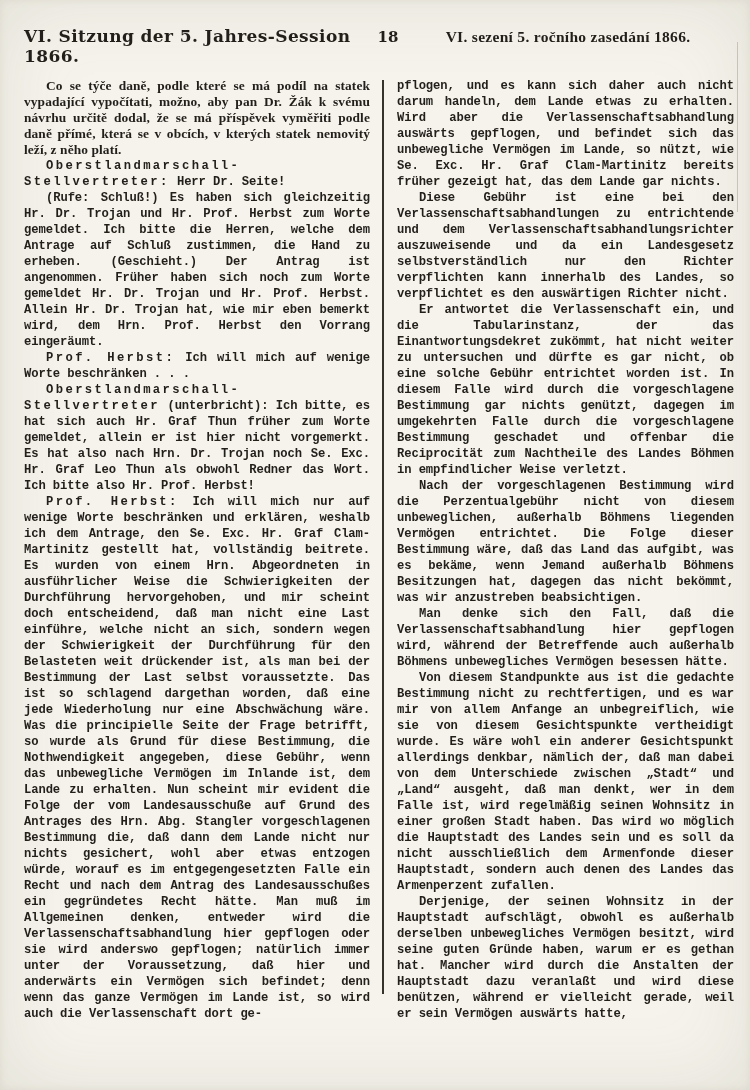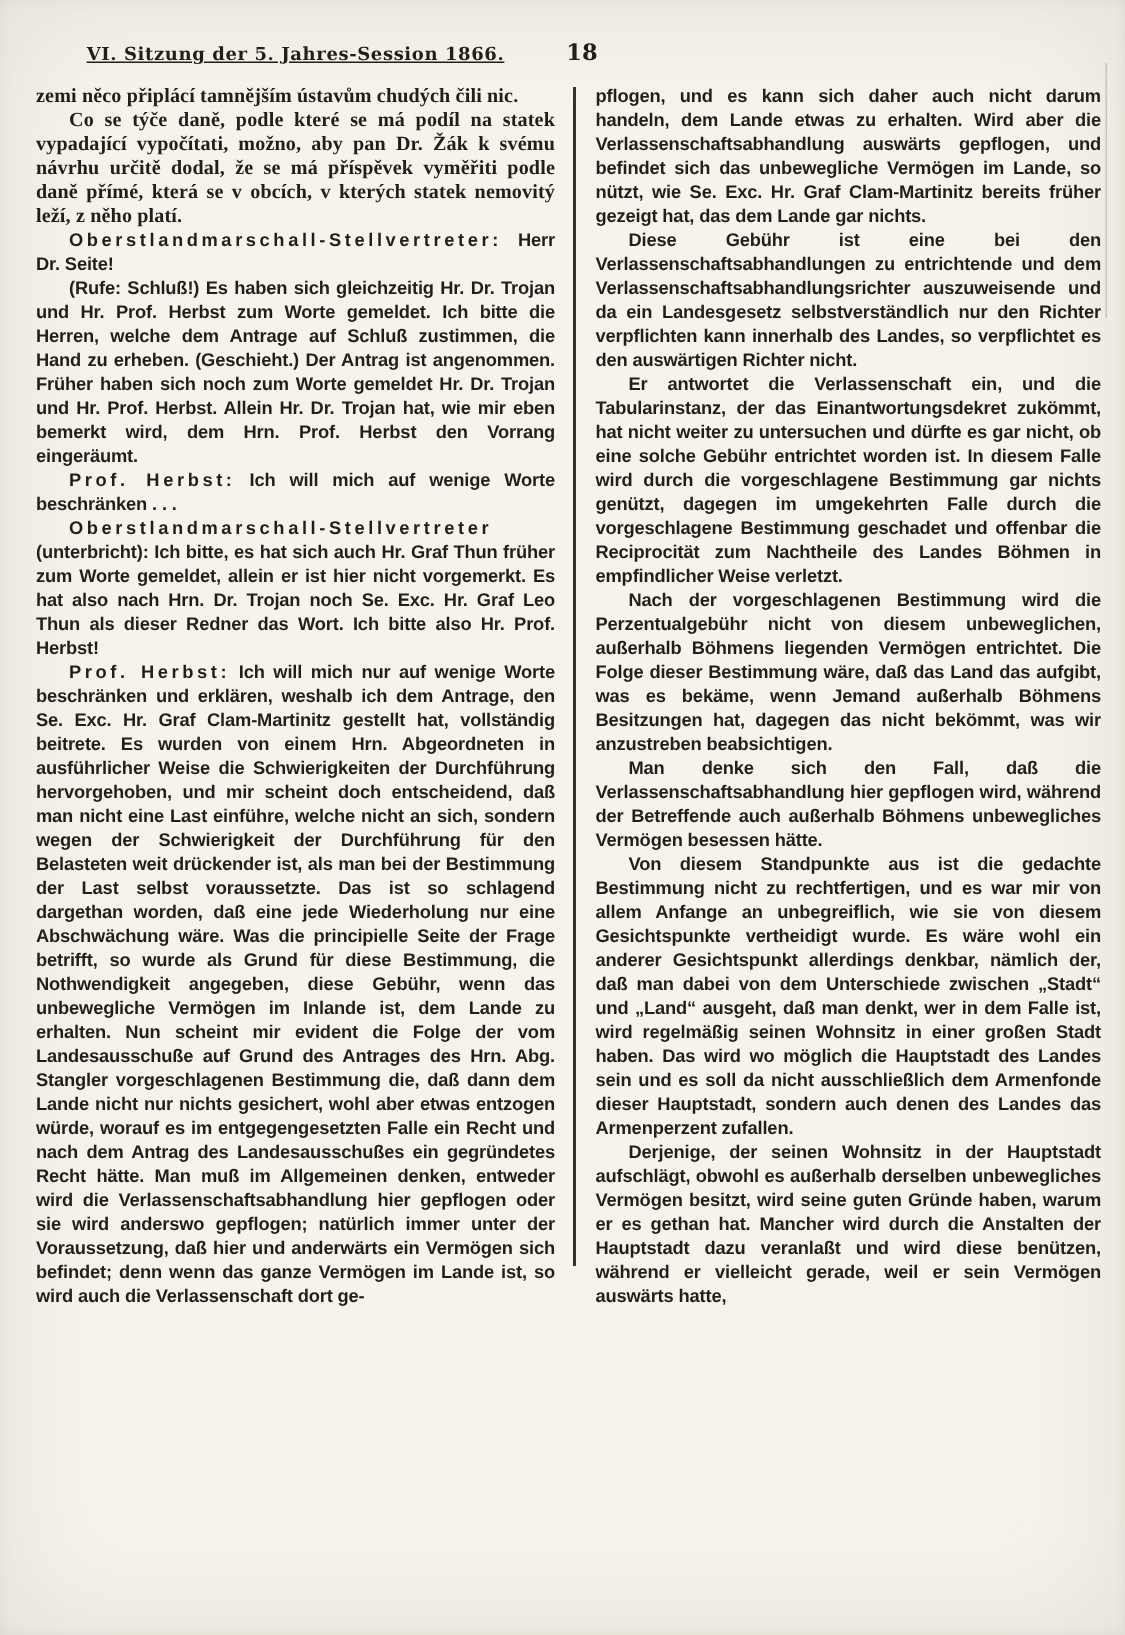--- a/index.html
+++ b/index.html
@@ -11,22 +11,22 @@
     box-shadow: inset 0 0 80px rgba(120,110,88,0.14), inset 0 0 8px rgba(120,110,88,0.10);
     overflow:hidden;
     font-family:"DejaVu Serif", serif;
     color:#221f1b;
   }
   .header {
     display:flex; align-items:baseline;
     padding:26px 20px 6px 24px;
   }
   .header .h-left {
-    width:346px; text-align:center;
-    font-weight:bold; font-size:12px; letter-spacing:0.4px;text-decoration:underline;
+    width:346px; text-align:left;
+    font-weight:bold; font-size:17px; letter-spacing:0.4px;
   }
   .header .h-num {
     width:36px; text-align:center;
     font-weight:bold; font-size:15px;
   }
   .header .h-right {
     flex:1; text-align:center;
     font-family:"Liberation Serif", serif;
     font-weight:bold; font-size:15.5px; letter-spacing:0.3px;
   }
@@ -37,61 +37,59 @@
   }
   .col { width:346px; }
   .col.left  { padding-right:12px; }
   .col.right { padding-left:13px; flex:1; }
   .divider { width:2px; background:#35312b; margin-top:2px; margin-bottom:28px; }
   p {
     margin:0; text-align:justify; text-indent:22px;
     font-size:12.2px; line-height:16px;
   }
   p.cont { text-indent:0; }
-  p.de { font-family:Liberation Sans, sans-serif; font-weight:bold; letter-spacing:-0.1px; }
+  p.de { font-family:Liberation Mono, monospace; font-weight:bold; letter-spacing:-0.1px; }
   p.cs { font-family:"Liberation Serif", serif; font-weight:bold; font-size:13.4px; letter-spacing:0.1px; }
   .speaker { letter-spacing:2.4px; }
   .scan-artifact {
     position:absolute; right:12px; top:42px; width:1px; height:170px;
     background:rgba(100,92,76,0.28);
   }
 </style>
 </head>
 <body>
 
 <div class="page">
 
   <div class="header">
     <div class="h-left">VI. Sitzung der 5. Jahres-Session 1866.</div>
     <div class="h-num">18</div>
+    <div class="h-right">VI. sezení 5. ročního zasedání 1866.</div>
   </div>
 
   <div class="columns">
 
     <div class="col left">
-      <p class="cs cont">
-        <span>zemi něco připlácí tamnějším ústavům chudých čili nic.</span>
-      </p>
       <p class="cs">
         <span>Co se týče daně, podle které se má podíl na statek vypadající vypočítati, možno, aby pan Dr. Žák k svému návrhu určitě dodal, že se má příspěvek vyměřiti podle daně přímé, která se v obcích, v kterých statek nemovitý leží, z něho platí.</span>
       </p>
       <p class="de">
         <span class="speaker">Oberstlandmarschall-Stellvertreter:</span>
         <span>Herr Dr. Seite!</span>
       </p>
       <p class="de">
         <span>(Rufe: Schluß!) Es haben sich gleichzeitig Hr. Dr. Trojan und Hr. Prof. Herbst zum Worte gemeldet. Ich bitte die Herren, welche dem Antrage auf Schluß zustimmen, die Hand zu erheben. (Geschieht.) Der Antrag ist angenommen. Früher haben sich noch zum Worte gemeldet Hr. Dr. Trojan und Hr. Prof. Herbst. Allein Hr. Dr. Trojan hat, wie mir eben bemerkt wird, dem Hrn. Prof. Herbst den Vorrang eingeräumt.</span>
       </p>
       <p class="de">
         <span class="speaker">Prof. Herbst:</span>
         <span>Ich will mich auf wenige Worte beschränken . . .</span>
       </p>
       <p class="de">
         <span class="speaker">Oberstlandmarschall-Stellvertreter</span>
-        <span>(unterbricht): Ich bitte, es hat sich auch Hr. Graf Thun früher zum Worte gemeldet, allein er ist hier nicht vorgemerkt. Es hat also nach Hrn. Dr. Trojan noch Se. Exc. Hr. Graf Leo Thun als dieser Redner das Wort. Ich bitte also Hr. Prof. Herbst!</span>
+        <span>(unterbricht): Ich bitte, es hat sich auch Hr. Graf Thun früher zum Worte gemeldet, allein er ist hier nicht vorgemerkt. Es hat also nach Hrn. Dr. Trojan noch Se. Exc. Hr. Graf Leo Thun als obwohl Redner das Wort. Ich bitte also Hr. Prof. Herbst!</span>
       </p>
       <p class="de">
         <span class="speaker">Prof. Herbst:</span>
         <span>Ich will mich nur auf wenige Worte beschränken und erklären, weshalb ich dem Antrage, den Se. Exc. Hr. Graf Clam-Martinitz gestellt hat, vollständig beitrete. Es wurden von einem Hrn. Abgeordneten in ausführlicher Weise die Schwierigkeiten der Durchführung hervorgehoben, und mir scheint doch entscheidend, daß man nicht eine Last einführe, welche nicht an sich, sondern wegen der Schwierigkeit der Durchführung für den Belasteten weit drückender ist, als man bei der Bestimmung der Last selbst voraussetzte. Das ist so schlagend dargethan worden, daß eine jede Wiederholung nur eine Abschwächung wäre. Was die principielle Seite der Frage betrifft, so wurde als Grund für diese Bestimmung, die Nothwendigkeit angegeben, diese Gebühr, wenn das unbewegliche Vermögen im Inlande ist, dem Lande zu erhalten. Nun scheint mir evident die Folge der vom Landesausschuße auf Grund des Antrages des Hrn. Abg. Stangler vorgeschlagenen Bestimmung die, daß dann dem Lande nicht nur nichts gesichert, wohl aber etwas entzogen würde, worauf es im entgegengesetzten Falle ein Recht und nach dem Antrag des Landesausschußes ein gegründetes Recht hätte. Man muß im Allgemeinen denken, entweder wird die Verlassenschaftsabhandlung hier gepflogen oder sie wird anderswo gepflogen; natürlich immer unter der Voraussetzung, daß hier und anderwärts ein Vermögen sich befindet; denn wenn das ganze Vermögen im Lande ist, so wird auch die Verlassenschaft dort ge-</span>
       </p>
     </div>
 
     <div class="divider"></div>
 
     <div class="col right">

